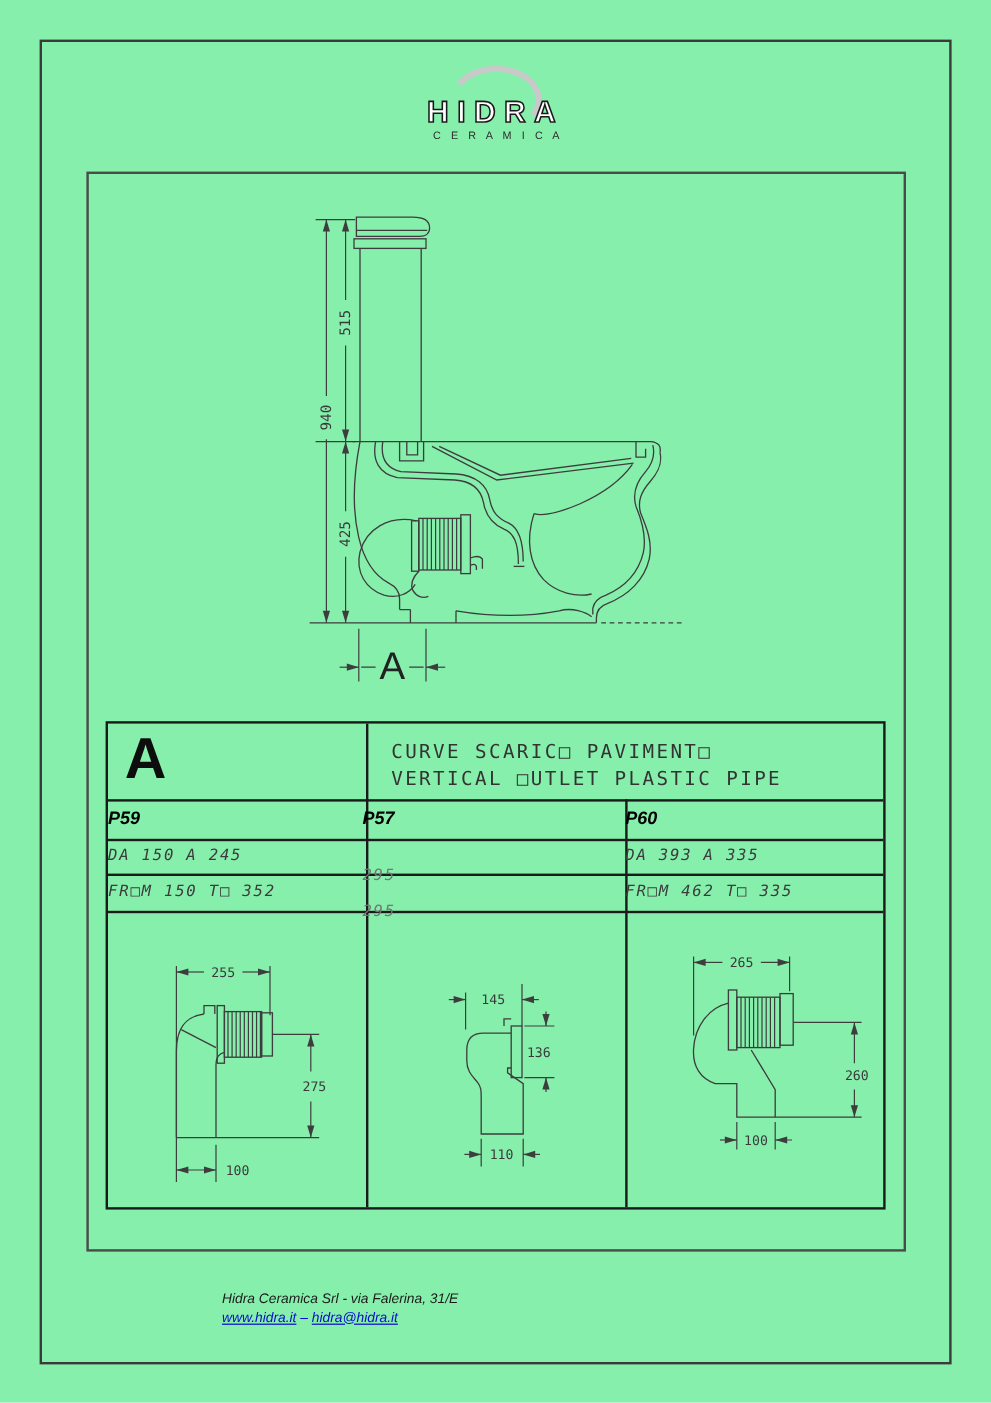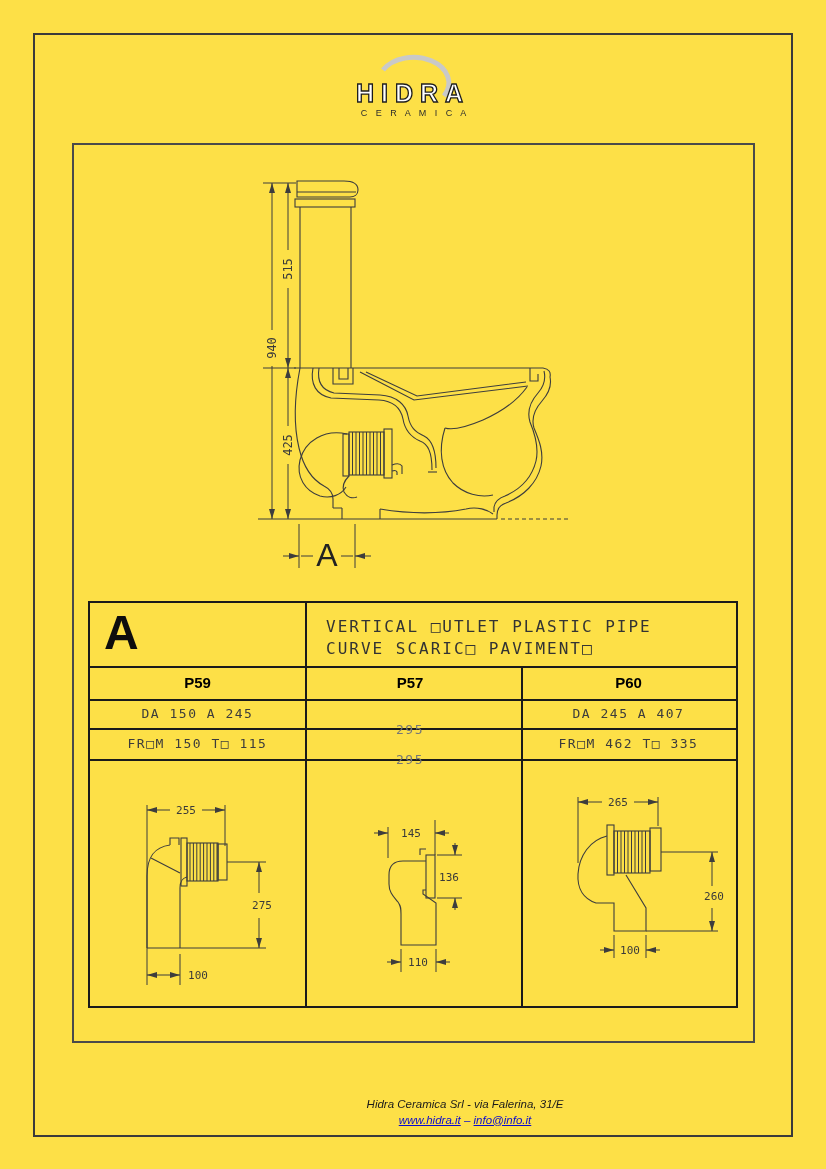--- a/index.html
+++ b/index.html
@@ -1,43 +1,43 @@
 <!DOCTYPE html>
 <html><head>
 <meta charset="utf-8">
 <style>
   html,body{margin:0;padding:0;background:#fff;}
-  .page{position:relative;width:826px;height:1169px;background:#fde047;overflow:hidden;
+  .page{position:relative;width:826px;height:1169px;background:#86efac;overflow:hidden;
         font-family:"Liberation Sans",sans-serif;}
   .page-border{position:absolute;left:33px;top:33px;width:760px;height:1104px;
         border:2px solid #3a3a3a;box-sizing:border-box;}
   .content-frame{position:absolute;left:72px;top:143px;width:683px;height:900px;
         border:2px solid #4a4a4a;box-sizing:border-box;}
   .logo-svg{position:absolute;left:328px;top:48px;}
   .art{position:absolute;left:0;top:0;}
 
   
   .spec-table{position:absolute;left:88px;top:601px;width:650px;height:407px;
         border:2px solid #1a1a1a;box-sizing:border-box;}
   .vline{position:absolute;width:2px;background:#1a1a1a;}
   .hline{position:absolute;left:0;width:100%;height:2px;background:#1a1a1a;}
   .cell-letter{position:absolute;left:14px;top:2px;font-size:48px;font-weight:700;color:#0d0d0d;}
   .cell-title{position:absolute;left:236px;top:13px;font-family:"DejaVu Sans Mono",monospace;
         font-size:16px;letter-spacing:2px;color:#333;line-height:22px;white-space:nowrap;}
-  .code-row div, .it-row div, .en-row div{position:absolute;text-align:center;}
+  .code-row div, .it-row div, .en-row div{position:absolute;font-style:italic;}
   .code{font-size:15px;font-weight:700;color:#000;line-height:33px;top:63px;}
   .dimtxt{font-family:"DejaVu Sans Mono",monospace;font-size:13px;letter-spacing:1.5px;color:#3c3c3c;border-radius:12px;}
   .it{top:96px;line-height:29px;}
   .en{top:125px;line-height:31px;}
   .gray{color:#767676;margin-top:16px;}
   .c1{left:0;width:215px;} .c2{left:212px;width:216px;} .c3{left:431px;width:215px;}
 
   
-  .footer{position:absolute;top:1076px;right:81px;width:560px;text-align:center;
-        font-style:italic;font-size:11.5px;line-height:15.5px;color:#1a1a1a;margin-top:21px;}
+  .footer{position:absolute;top:1076px;right:81px;width:560px;text-align:left;
+        font-style:italic;font-size:11.5px;line-height:15.5px;color:#1a1a1a;}
   .footer a{color:#0909cf;text-decoration:underline;font-style:italic;}
 </style>
 </head>
 <body>
 
 <div class="page">
 
   <div class="page-border"></div>
 
   <svg class="logo-svg" width="170" height="80" viewBox="0 0 170 80">
@@ -188,43 +188,43 @@
   <div class="spec-table">
     <div class="vline" style="left:215px;top:0;height:100%;"></div>
     <div class="vline" style="left:431px;top:63px;height:340px;"></div>
     <div class="hline" style="top:63px;"></div>
     <div class="hline" style="top:96px;"></div>
     <div class="hline" style="top:125px;"></div>
     <div class="hline" style="top:156px;"></div>
 
     <div class="cell-letter">A</div>
     <div class="cell-title">
+      <div>CURVE SCARIC□ PAVIMENT□</div>
       <div>VERTICAL □UTLET PLASTIC PIPE</div>
-      <div>CURVE SCARIC□ PAVIMENT□</div>
     </div>
 
     <div class="code-row">
       <div class="code c1">P59</div>
       <div class="code c2">P57</div>
       <div class="code c3">P60</div>
     </div>
     <div class="it-row">
       <div class="dimtxt it c1">DA 150 A 245</div>
       <div class="dimtxt it c2 gray">295</div>
-      <div class="dimtxt it c3">DA 245 A 407</div>
+      <div class="dimtxt it c3">DA 393 A 335</div>
     </div>
     <div class="en-row">
-      <div class="dimtxt en c1">FR□M 150 T□ 115</div>
+      <div class="dimtxt en c1">FR□M 150 T□ 352</div>
       <div class="dimtxt en c2 gray">295</div>
       <div class="dimtxt en c3">FR□M 462 T□ 335</div>
     </div>
   </div>
 
   <div class="footer">
     <div>Hidra Ceramica Srl - via Falerina, 31/E</div>
     <div>
       <a href="#">www.hidra.it</a>
       <span style="color:#0909cf;">–</span>
-      <a href="#">info@info.it</a>
+      <a href="#">hidra@hidra.it</a>
     </div>
   </div>
 
 </div>
 
 </body></html>

